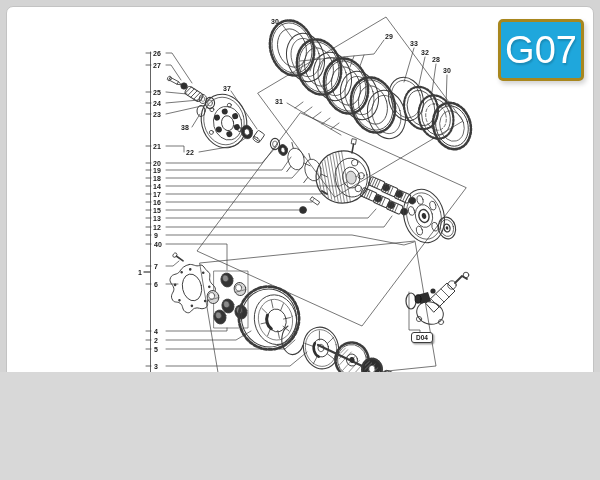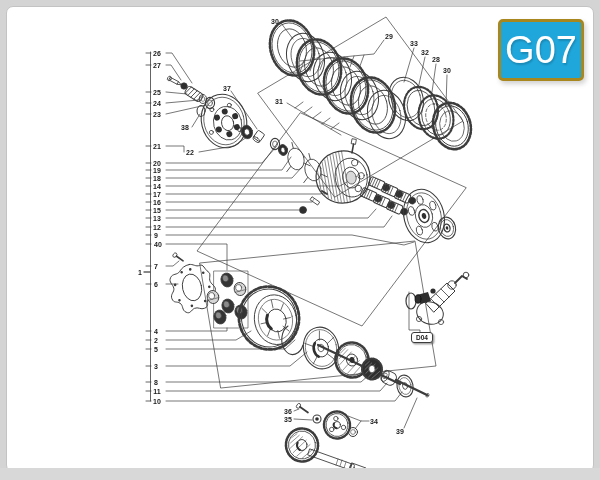--- a/index.html
+++ b/index.html
@@ -1,16 +1,16 @@
 <!DOCTYPE html>
 <html><head>
 <meta charset="utf-8">
 <style>
   html,body{margin:0;padding:0;background:#d8d8d8;}
-  #stage{position:relative;width:600px;height:468px;background:#d4d4d4;overflow:hidden;
+  #stage{position:relative;width:600px;height:372px;background:#d4d4d4;overflow:hidden;
          font-family:"Liberation Sans","DejaVu Sans",sans-serif;}
   #page{position:absolute;left:6px;top:6px;width:586px;height:464px;background:#ffffff;
         border:1px solid #c3c3c3;border-radius:7px;}
   #art{position:absolute;left:0;top:0;width:600px;height:480px;}
   #labels-layer{position:absolute;left:0;top:0;width:600px;height:480px;pointer-events:none;}
   .part-label{position:absolute;transform:translate(-50%,-50%);font-size:7px;font-weight:bold;
               color:#1a1a1a;white-space:nowrap;letter-spacing:0;}
   #code-badge{position:absolute;left:498px;top:19px;width:86px;height:62px;
               background:#1fa7dc;border:3px solid #a8871e;border-radius:5px;box-sizing:border-box;
               display:flex;align-items:center;justify-content:center;

